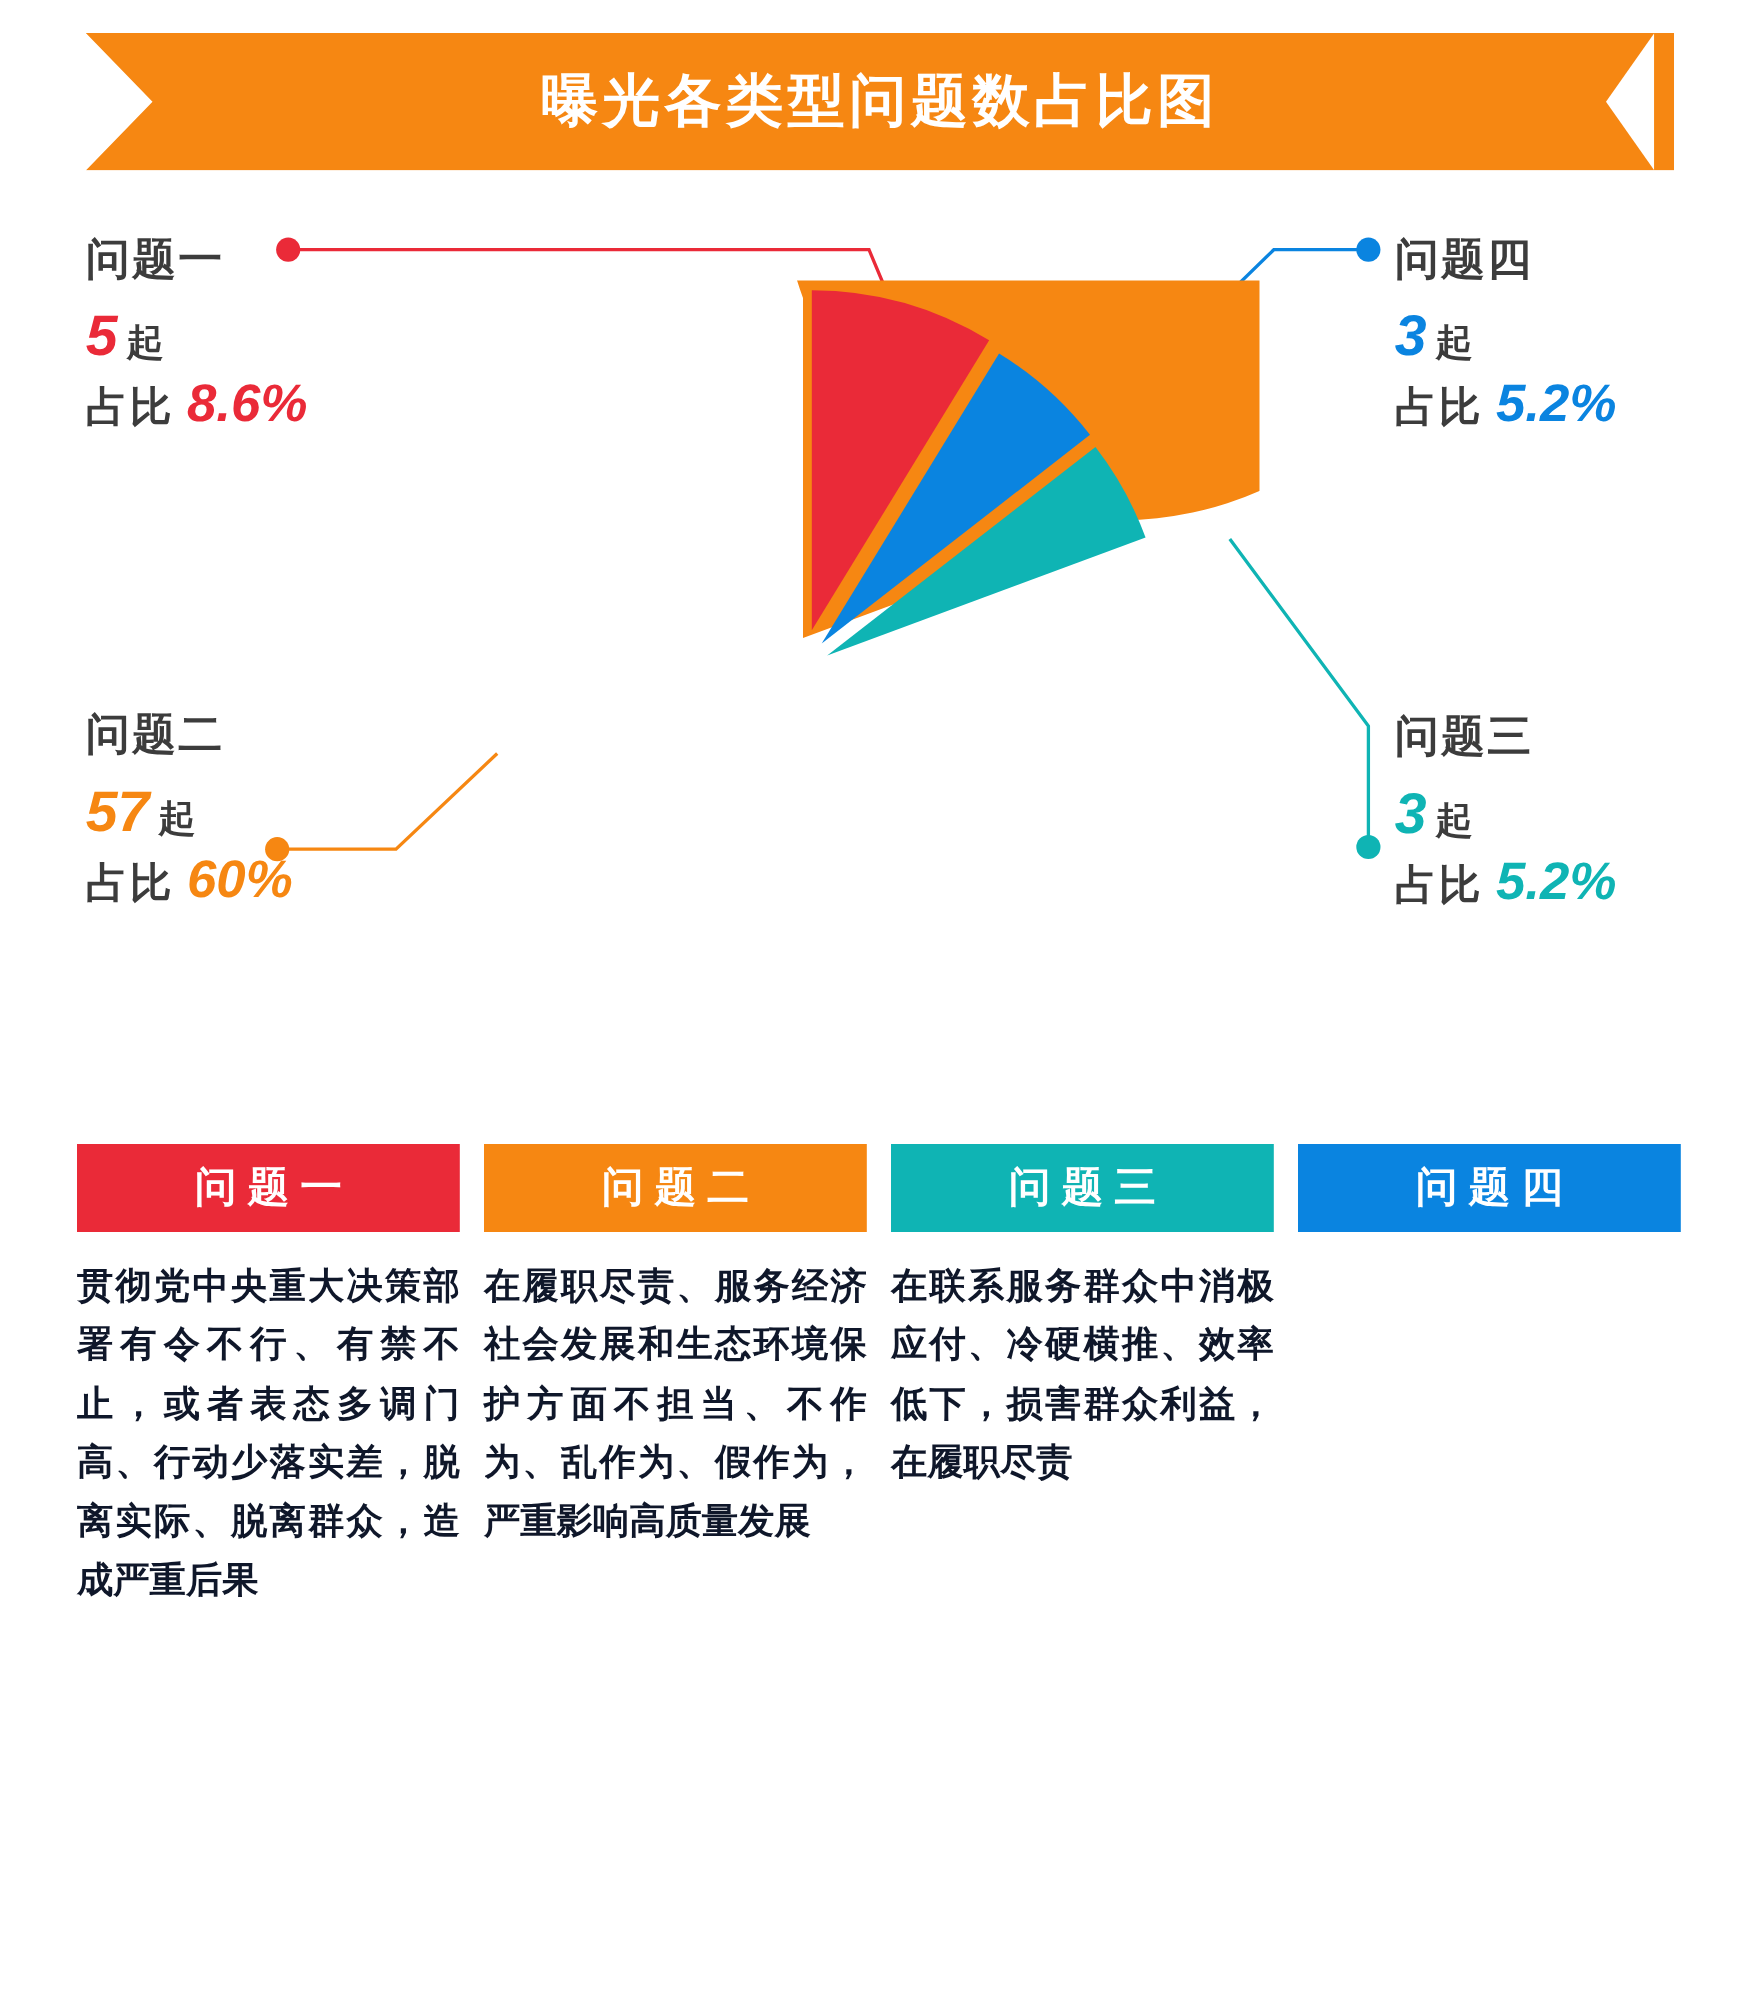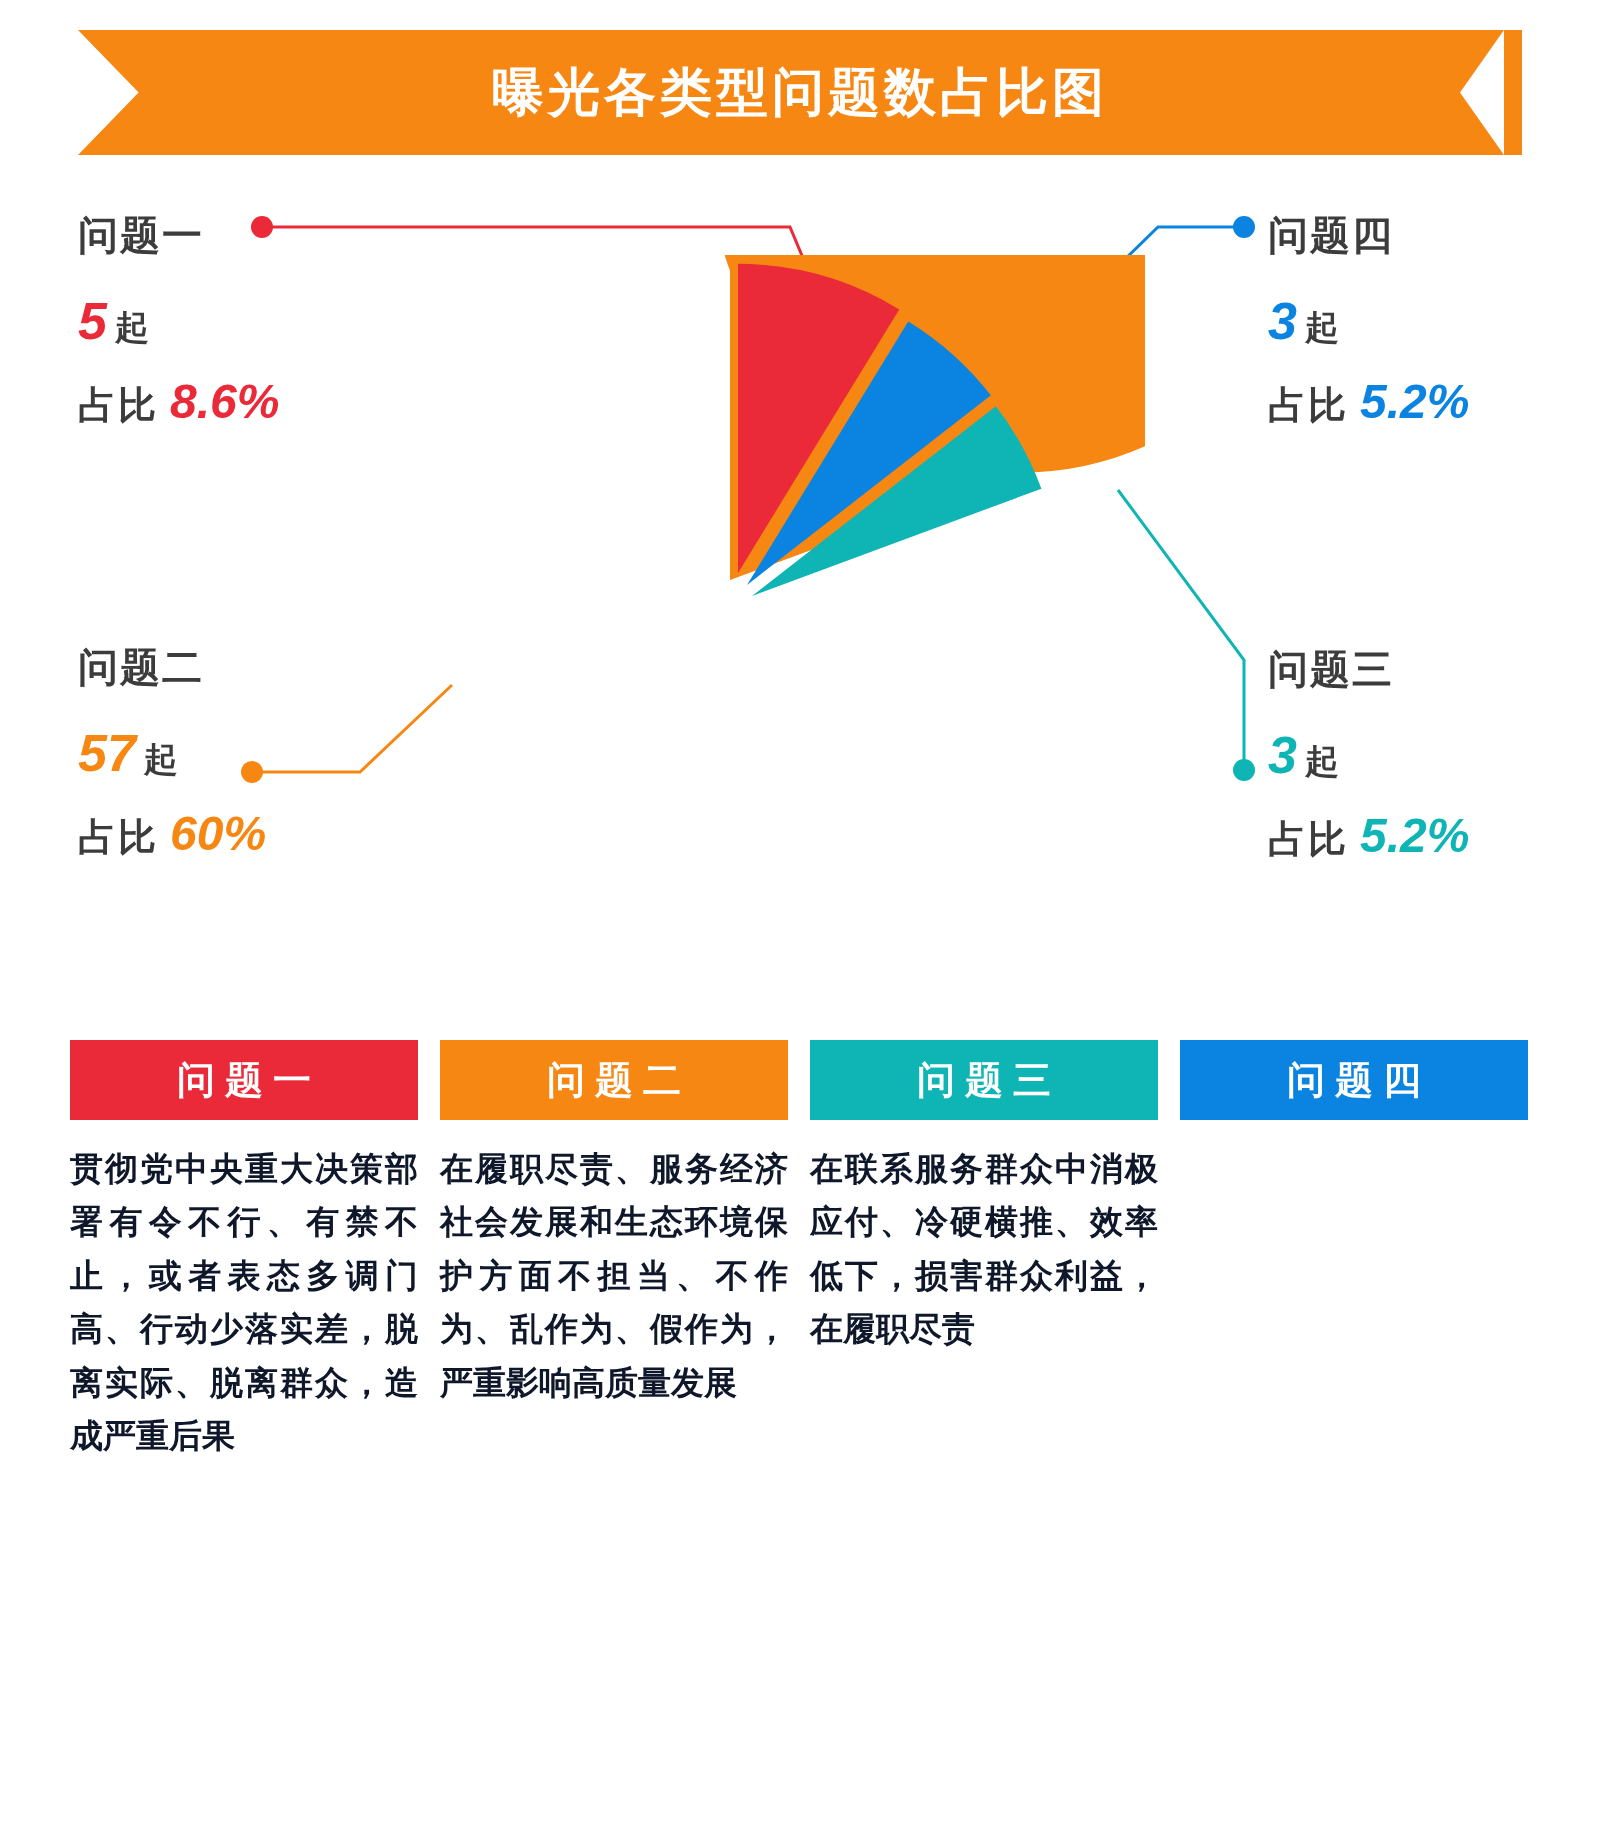--- a/index.html
+++ b/index.html
@@ -97,36 +97,36 @@
     font-family: "Liberation Sans", sans-serif;
   }
   .callout .name {
     font-size: 40px;
     font-weight: bold;
     color: #3c3c3c;
     letter-spacing: 2px;
     white-space: nowrap;
   }
   .callout .count-row {
-    margin-top: 28px;
+    margin-top: 13px;
     white-space: nowrap;
   }
   .callout .count {
     font-size: 52px;
     font-weight: bold;
     font-style: italic;
   }
   .callout .unit {
     font-size: 34px;
     font-weight: bold;
     color: #3c3c3c;
     margin-left: 8px;
   }
   .callout .pct-row {
-    margin-top: 23px;
+    margin-top: 4px;
     white-space: nowrap;
   }
   .callout .pct-label {
     font-size: 38px;
     font-weight: bold;
     color: #3c3c3c;
     letter-spacing: 2px;
   }
   .callout .pct {
     font-size: 48px;

